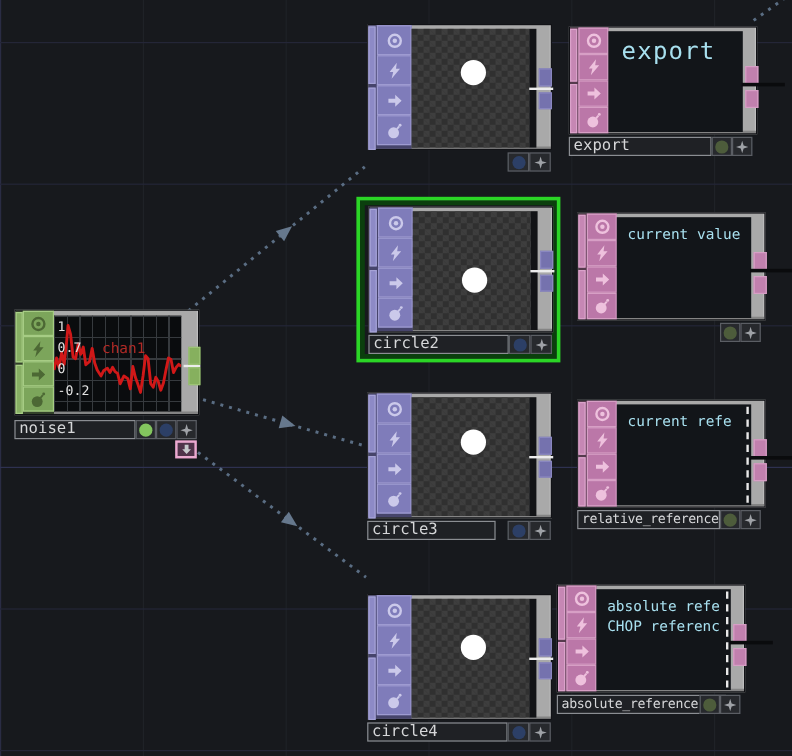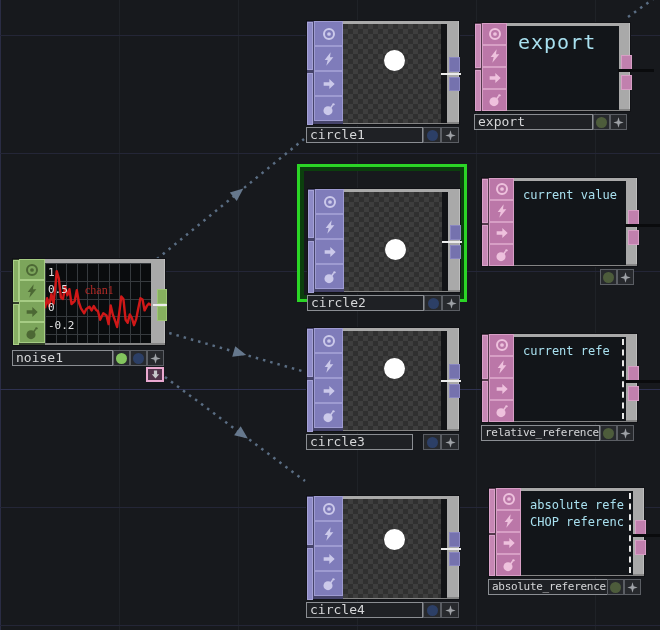--- a/index.html
+++ b/index.html
@@ -43,21 +43,21 @@
   .dat .fcell{height:22px;background:#bb77a8;border:1px solid #d79fc5;color:#eec1dd;}
 
   
   .viewer{position:absolute;box-sizing:border-box;}
   .chopviewer{left:32px;top:4px;width:106px;height:80px;background:#0a0c0e;
     background-image:repeating-linear-gradient(to right,#363a3e 0 1px,transparent 1px 10.6px),
                      repeating-linear-gradient(to bottom,#363a3e 0 1px,transparent 1px 17.8px);}
   .chopviewer svg{position:absolute;left:0;top:0;}
   .waveline{fill:none;stroke:#d01818;stroke-width:2.4;stroke-linejoin:round;}
   .ytick{position:absolute;left:3px;color:#e2e2e2;font-size:11px;line-height:11px;}
-  .chanlabel{position:absolute;left:40px;top:20px;color:#b22a26;font-size:12px;font-family:Liberation Serif, serif;}
+  .chanlabel{position:absolute;left:40px;top:20px;color:#b22a26;font-size:12px;}
 
   .topviewer{left:36px;top:3px;width:98px;height:99px;background-color:#303030;
     background-image:linear-gradient(45deg,#3e3e3e 25%,transparent 25%,transparent 75%,#3e3e3e 75%),
                      linear-gradient(45deg,#3e3e3e 25%,transparent 25%,transparent 75%,#3e3e3e 75%);
     background-position:0 0,5px 5px;background-size:10px 10px;}
   .darkcol{position:absolute;left:134px;top:3px;width:6px;height:99px;background:#121316;}
   .whitedot{position:absolute;width:21px;height:21px;border-radius:50%;background:#ffffff;}
 
   .datviewer{left:32px;top:3px;width:112px;height:84px;background:#121519;overflow:hidden;}
   .dattext{color:#a8e0ef;font-size:12px;line-height:17px;padding:6px 0 0 9px;white-space:pre;}
@@ -169,21 +169,21 @@
                 <use href="#i-bomb" xlink:href="#i-bomb"></use>
               </svg>
             </div>
         </div>
       </div>
       <div class="viewer chopviewer">
         <svg id="wave" width="106" height="80">
             <polyline points="0.0,45.3 2.1,35.2 4.2,43.1 6.4,30.9 8.5,40.6 10.6,20.8 11.7,8.2 13.8,15.4 15.9,34.5 18.0,35.9 20.1,23.7 22.3,32.3 24.4,26.2 26.5,41.0 29.7,38.1 31.8,27.3 33.9,39.5 36.0,45.3 39.2,50.3 41.3,46.0 44.5,43.8 46.6,47.4 48.8,43.1 50.9,46.7 53.0,48.2 55.1,56.8 58.3,50.3 61.5,52.5 63.6,61.1 65.7,42.4 67.8,51.4 70.0,57.5 72.1,64.0 74.2,50.3 76.3,33.4 78.4,35.9 80.6,56.8 82.7,59.7 84.8,51.4 86.9,55.0 89.0,62.2 91.2,56.1 93.3,45.3 95.4,35.2 97.5,36.6 99.6,47.4 101.8,43.1 103.9,40.6 106.0,42.4" class="waveline"></polyline>
           </svg>
         <span class="ytick" style="top:4px">1</span>
-        <span class="ytick" style="top:21px">0.5</span>
+        <span class="ytick" style="top:21px">0.7</span>
         <span class="ytick" style="top:39px">0</span>
         <span class="ytick" style="top:57px">-0.2</span>
         <span class="chanlabel">chan1</span>
       </div>
       <div class="tick" style="left:140px;top:45px;width:14px;height:2px"></div>
       <div class="otab" style="left:144px;top:30px;width:10px;height:15px;background:#86b05e;border:1px solid #9cc474"></div>
       <div class="otab" style="left:144px;top:47px;width:10px;height:15px;background:#86b05e;border:1px solid #9cc474"></div>
     </div>
     <div class="nfield" style="left:0;top:92px;width:101px">noise1</div>
     <div class="btn" style="left:101px;top:92px;width:17px">
@@ -233,32 +233,31 @@
         </div>
       </div>
       <div class="viewer topviewer">
         <div class="whitedot" style="left:41px;top:26px"></div>
       </div>
       <div class="darkcol"></div>
       <div class="tick" style="left:134px;top:52px;width:20px;height:2px"></div>
       <div class="otab" style="left:142px;top:36px;width:11px;height:15px;background:#7572ae;border:1px solid #8a87c0"></div>
       <div class="otab" style="left:142px;top:56px;width:11px;height:14px;background:#7572ae;border:1px solid #8a87c0"></div>
     </div>
-    <div class="nfield" style="left:0;top:107px;width:117px">circle1</div>
     <div class="btn" style="left:117px;top:107px;width:18px">
         <span class="dot blue"></span>
       </div>
     <div class="btn" style="left:135px;top:107px;width:18px">
         <svg class="staric">
           <use href="#i-star4" xlink:href="#i-star4"></use>
         </svg>
       </div>
   </div>
 
-  <div class="nodegrp top" style="left:307px;top:188px;width:154px;height:112px">
+  <div class="nodegrp top" style="left:307px;top:172px;width:154px;height:112px">
     <div class="body" style="width:154px;height:105px">
       <div class="strip">
         <div class="fbar" style="top:1px;height:48px"></div>
         <div class="fbar" style="top:52px;height:52px"></div>
         <div class="fcells">
           <div class="fcell">
               <svg class="fic">
                 <use href="#i-display" xlink:href="#i-display"></use>
               </svg>
             </div>
@@ -523,21 +522,21 @@
     <div class="btn" style="left:119px;top:92px;width:17px">
         <span class="dot dimgreen"></span>
       </div>
     <div class="btn" style="left:136px;top:92px;width:17px">
         <svg class="staric">
           <use href="#i-star4" xlink:href="#i-star4"></use>
         </svg>
       </div>
   </div>
 
-  <div class="nodegrp dat" style="left:488px;top:487px;width:157px;height:110px">
+  <div class="nodegrp dat" style="left:464px;top:487px;width:157px;height:110px">
     <div class="body" style="width:157px;height:90px">
       <div class="strip">
         <div class="fbar" style="top:1px;height:44px"></div>
         <div class="fbar" style="top:47px;height:41px"></div>
         <div class="fcells">
           <div class="fcell">
               <svg class="fic">
                 <use href="#i-display" xlink:href="#i-display"></use>
               </svg>
             </div>

